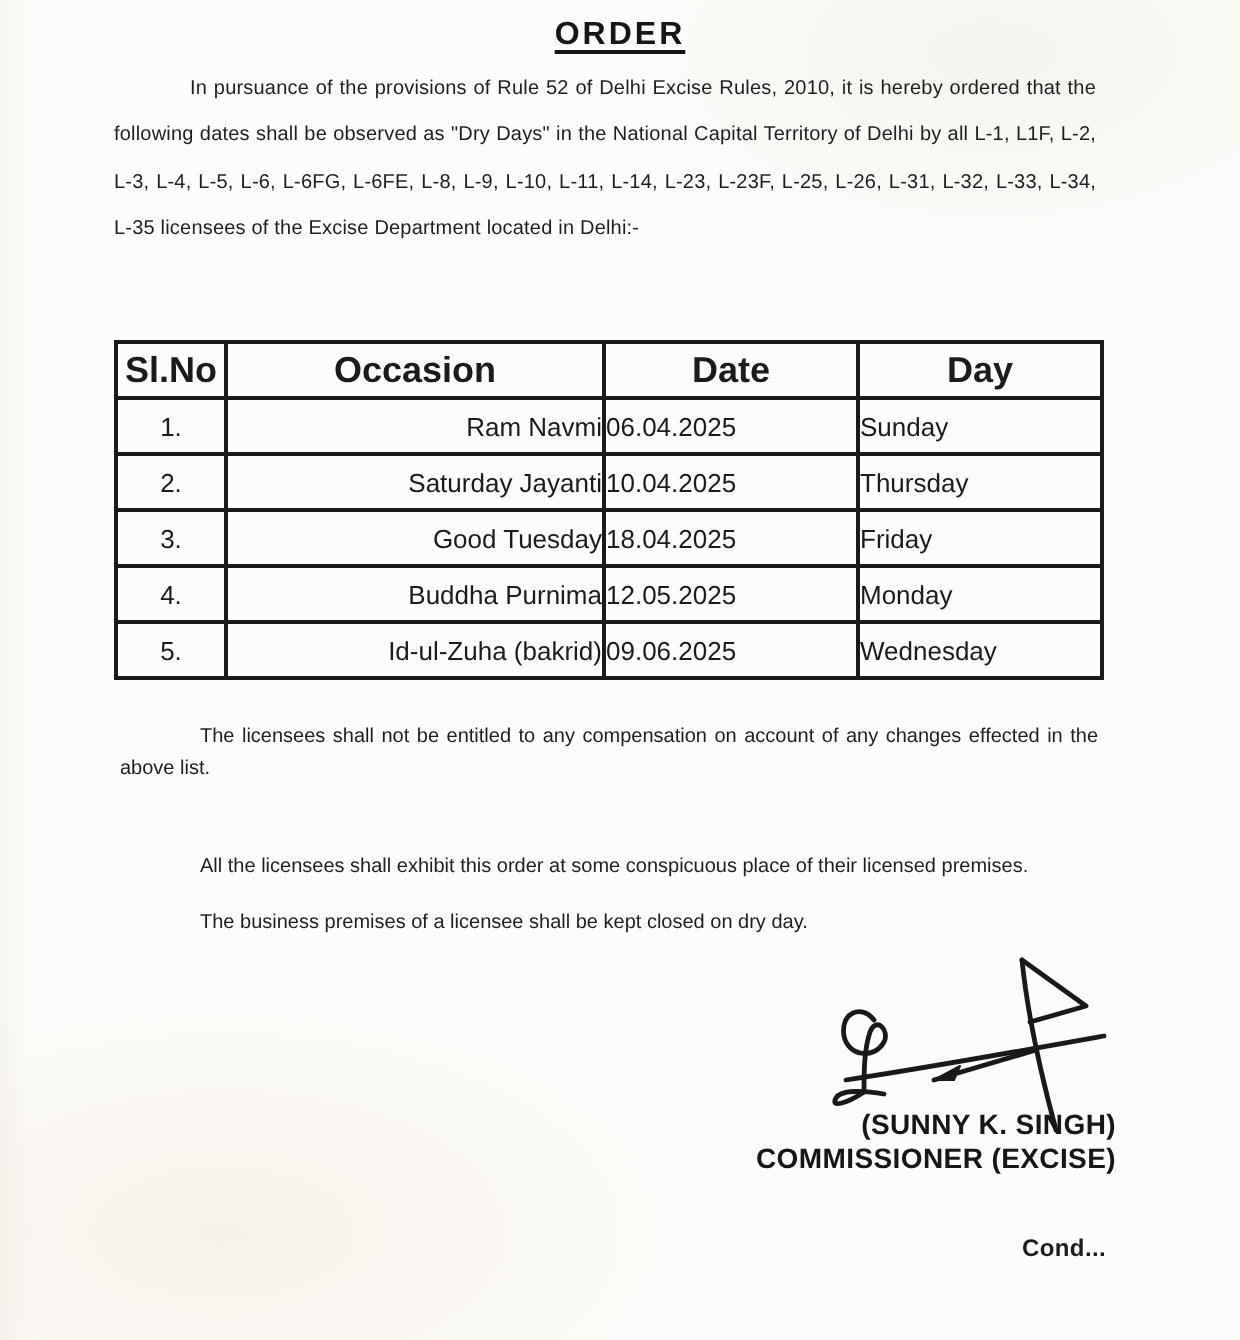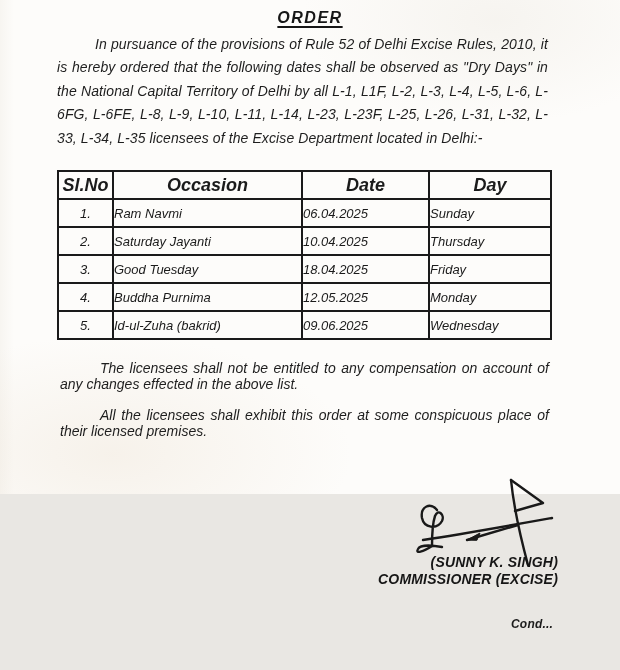--- a/index.html
+++ b/index.html
@@ -2,61 +2,60 @@
 <html><head>
 <meta charset="utf-8">
 <style>
   html,body{margin:0;padding:0;}
   body{
     width:620px;height:670px;overflow:hidden;
     background:#e9e7e3;
     font-family:"Liberation Sans", sans-serif;
   }
   .page{
-    position:relative;width:620px;height:494px;
+    position:relative;width:620px;height:670px;
     background:
       radial-gradient(ellipse 400px 200px at 18% 92%, rgba(234,222,205,.35), rgba(234,222,205,0) 60%),
       radial-gradient(ellipse 300px 160px at 80% 4%, rgba(230,225,215,.3), rgba(230,225,215,0) 65%),
       linear-gradient(90deg, #f7f5f1 0, #fdfcfa 14px, #fdfcfa 100%),
       #fdfcfa;
     color:#1c1c1c;
-    font-style:italic;
   }
   .doc-title{
     position:absolute;top:9px;left:0;width:620px;margin:0;
     text-align:center;font-size:16px;font-weight:bold;letter-spacing:1.5px;
     text-decoration:underline;text-decoration-thickness:2px;text-underline-offset:3px;
     color:#161616;
   }
   .para{
     position:absolute;margin:0;color:#1e1e1e;
-    font-size:14px;text-align:justify;
+    font-size:10px;text-align:justify;
   }
   .para-open{
     left:57px;top:33px;width:491px;
     line-height:23.4px;text-indent:38px;letter-spacing:.1px;
   }
   .para-small{width:489px;left:60px;line-height:15.6px;text-indent:40px;}
   .p-comp{top:361px;}
-  .p-exh{top:408px;}
+  .p-exh{top:426px;}
   .p-close{top:454px;text-align:left;}
   table.drydays{
     position:absolute;left:57px;top:170px;width:493px;
     border-collapse:collapse;table-layout:fixed;
     border:2px solid #161616;
   }
   table.drydays th, table.drydays td{
     border:2px solid #1a1a1a;
     font-size:13px;color:#1b1b1b;
     height:26px;vertical-align:middle;
     padding:0;overflow:hidden;white-space:nowrap;
   }
   table.drydays th{font-size:18px;font-weight:bold;text-align:center;}
   td.c-sl{text-align:center;}
-  td.c-occ{padding-left:10px;}
+  td.c-occ{padding-left:10px;text-align:right;}
   td.c-date{padding-left:11px;margin-top:16px;}
   td.c-day{padding-left:7px;}
   .sig-svg{position:absolute;left:405px;top:468px;}
   .sig-text{
     position:absolute;top:554px;right:62px;width:240px;
     text-align:right;font-weight:bold;color:#161616;
     font-size:14px;line-height:16.5px;letter-spacing:.2px;
   }
   .cond{
     position:absolute;left:511px;top:617px;
@@ -116,20 +115,21 @@
           <td class="c-sl">5.</td>
           <td class="c-occ">Id-ul-Zuha (bakrid)</td>
           <td class="c-date">09.06.2025</td>
           <td class="c-day">Wednesday</td>
         </tr>
       </tbody>
   </table>
 
   <p class="para para-small p-comp">The licensees shall not be entitled to any compensation on account of any changes effected in the above list.</p>
   <p class="para para-small p-exh">All the licensees shall exhibit this order at some conspicuous place of their licensed premises.</p>
+  <p class="para para-small p-close">The business premises of a licensee shall be kept closed on dry day.</p>
 
   <svg class="sig-svg" width="165" height="100" viewBox="0 0 165 100" fill="none" stroke="#191919" stroke-width="2.4" stroke-linecap="round" stroke-linejoin="round">
 
     <path d="M106 12 L138 35 L110 43"></path>
     <path d="M106 12 C 108 32, 113 60, 123 97"></path>
 
     <path d="M18 72 C 58 66, 108 57, 147 50"></path>
 
     <path d="M62 72 L113 57"></path>
     <path d="M62 72 L75 65 L72 72 Z" fill="#191919" stroke-width="1"></path>

